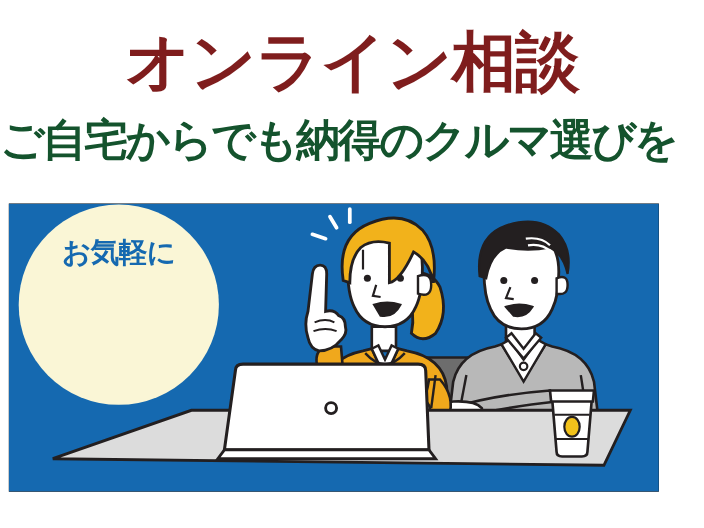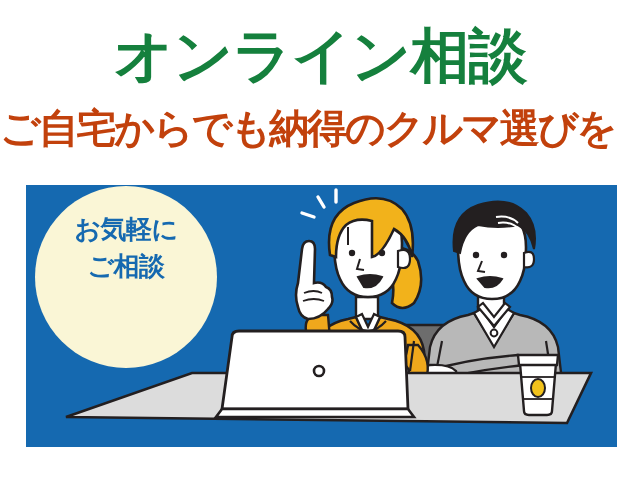--- a/index.html
+++ b/index.html
@@ -23,45 +23,45 @@
     width: 640px;
     height: 182px;
     background: #ffffff;
   }
   #headline {
     position: absolute;
     left: 0;
     top: 27px;
     width: 640px;
     text-align: center;
-    color: #15803d;
+    color: #7f1d1d;
     font-size: 59px;
     font-weight: bold;
     letter-spacing: -1px;
     line-height: 1;
     white-space: nowrap;
   }
   #subheadline {
     position: absolute;
     left: 0;
     top: 108px;
     width: 591px;
     text-align: center;
-    color: #c2410c;
+    color: #14532d;
     font-size: 40px;
     font-weight: bold;
     letter-spacing: -2.2px;
     line-height: 1;
     white-space: nowrap;
   }
 
   
   #illustration-panel {
     position: absolute;
-    left: 26px;
+    left: 8px;
     top: 185px;
     width: 591px;
     height: 262px;
     background: #000000;
     overflow: hidden;
   }
   #illustration-svg {
     position: absolute;
     left: 0;
     top: 0;
@@ -204,16 +204,15 @@
       <path d="M492 170 L532 170 L531 180 L493 180 Z" fill="#FFFFFF" stroke="#231F20" stroke-width="2.4"></path>
       <path d="M496 192 L528 192" stroke="#231F20" stroke-width="1.8" fill="none"></path>
       <path d="M497 214 L527 214" stroke="#231F20" stroke-width="1.8" fill="none"></path>
       <ellipse cx="512" cy="203" rx="7" ry="9" fill="#F2C21B" stroke="#231F20" stroke-width="2"></ellipse>
     </g>
 
   </svg>
 
   <div id="badge-text">
     <div>お気軽に</div>
-    <div>ご相談</div>
   </div>
 
 </div>
 
 </body></html>

